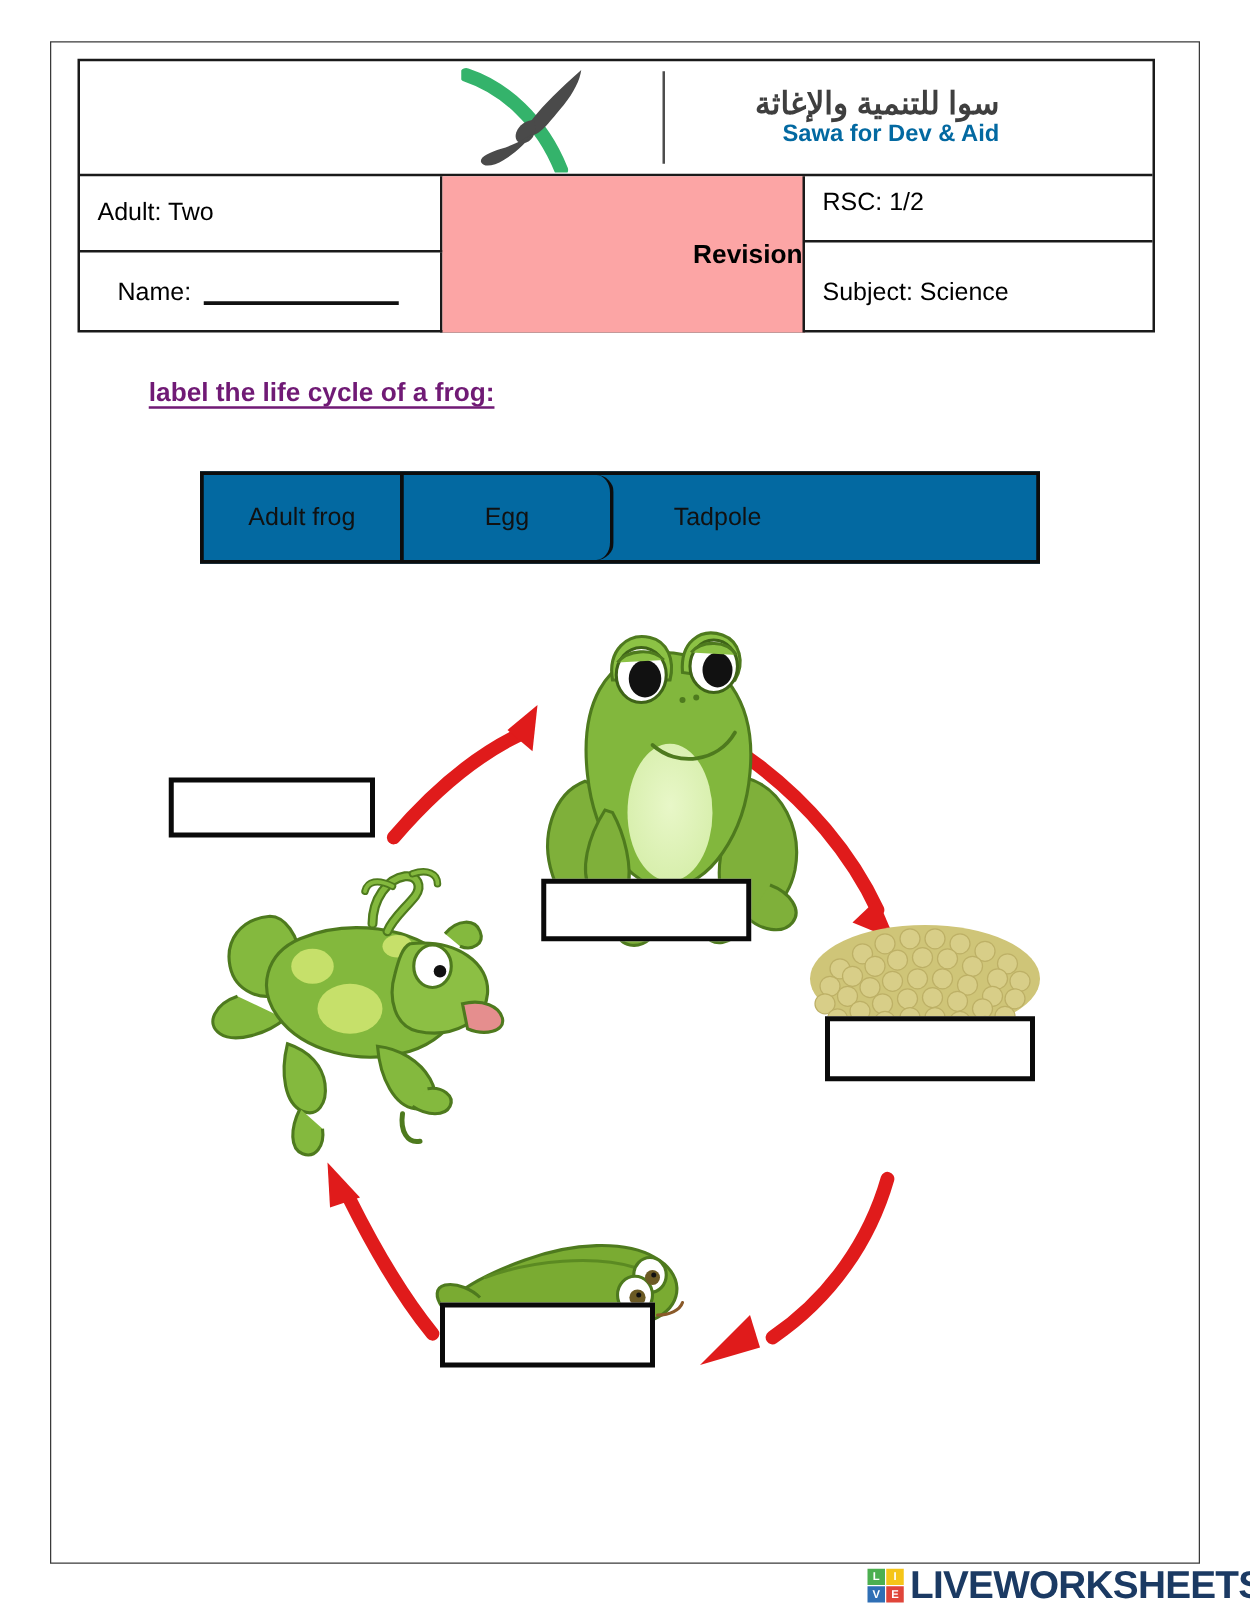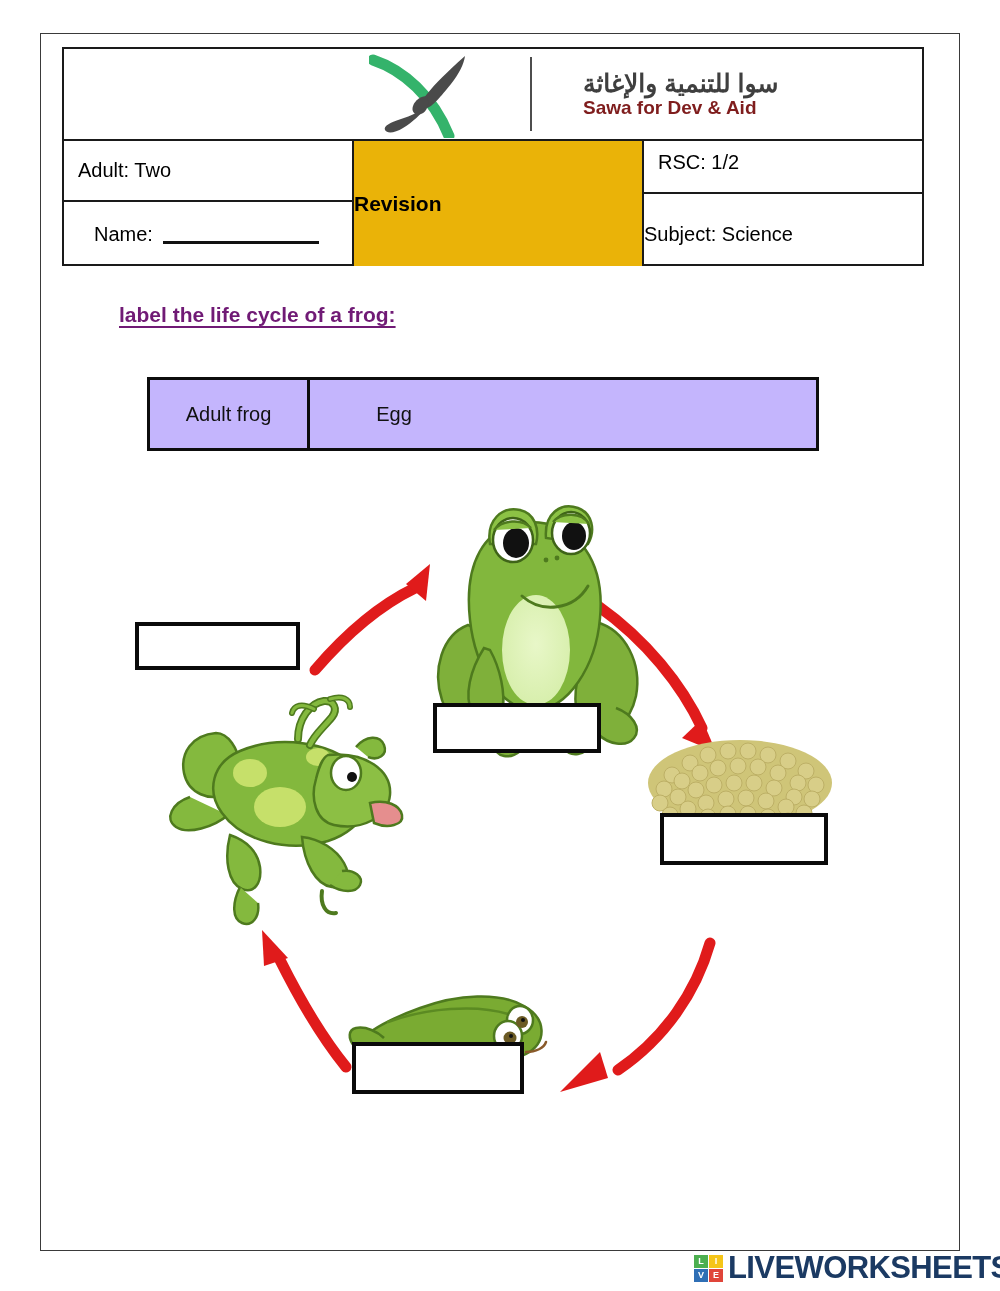--- a/index.html
+++ b/index.html
@@ -67,21 +67,22 @@
   .logo-arabic {
     font-size: 25px;
     font-weight: bold;
     color: #3f3f3f;
     direction: rtl;
     letter-spacing: 0px;
   }
   .logo-latin {
     font-size: 19px;
     font-weight: bold;
-    color: #7f1d1d;
+    color: #0369a1;
+    margin-left: 43px;
   }
 
   .hdr-cell {
     position: absolute;
     box-sizing: border-box;
     display: flex;
     align-items: center;
     font-size: 20px;
     color: #000000;
   }
@@ -94,35 +95,36 @@
   }
   #cell-name {
     left: 0; top: 153px;
     width: 290px; height: 64px;
     border-right: 2px solid #1a1a1a;
     padding-left: 30px;
   }
   #cell-revision {
     left: 290px; top: 92px;
     width: 290px; height: 125px;
-    background: #eab308;
+    background: #fca5a5;
     border-right: 2px solid #1a1a1a;
-    justify-content: flex-start;
+    justify-content: flex-end;
     font-size: 21px;
     font-weight: bold;
   }
   #cell-rsc {
     left: 580px; top: 84px;
     width: 278px; height: 61px;
     border-bottom: 2px solid #1a1a1a;
     padding-left: 14px;
   }
   #cell-subject {
     left: 580px; top: 153px;
     width: 278px; height: 64px;
+    padding-left: 14px;
   }
   .name-blank {
     display: inline-block;
     width: 156px;
     border-bottom: 3px solid #111;
     margin-left: 10px;
     height: 16px;
   }
 
   
@@ -133,28 +135,28 @@
     font-size: 21px;
     font-weight: bold;
     color: #701a75;
     text-decoration: underline;
     text-underline-offset: 4px;
   }
 
   
   #word-bank {
     position: absolute;
-    left: 147px;
+    left: 160px;
     top: 377px;
     width: 672px;
     height: 74px;
     display: flex;
     box-sizing: border-box;
     border: 3px solid #0d0d0d;
-    background: #c4b5fd;
+    background: #0369a1;
   }
   .wb-cell {
     box-sizing: border-box;
     display: flex;
     align-items: center;
     justify-content: center;
     font-size: 20px;
     color: #111;
     border-right: 3px solid #0d0d0d;
     height: 100%;
@@ -268,20 +270,21 @@
   <div class="hdr-cell" id="cell-subject">
     <span>Subject: Science</span>
   </div>
 </div>
 
 <div id="instruction">label the life cycle of a frog:</div>
 
 <div id="word-bank">
   <div class="wb-cell wb-0">Adult frog</div>
   <div class="wb-cell wb-2">Egg</div>
+  <div class="wb-cell wb-3">Tadpole</div>
 </div>
 
 <div id="cycle">
 
   <svg width="720" height="630" viewBox="0 0 720 630">
     <defs>
       <radialGradient id="bellyGrad" cx="50%" cy="45%" r="60%">
         <stop offset="0%" stop-color="#e8f7c8"></stop>
         <stop offset="100%" stop-color="#d6eeaa"></stop>
       </radialGradient>

